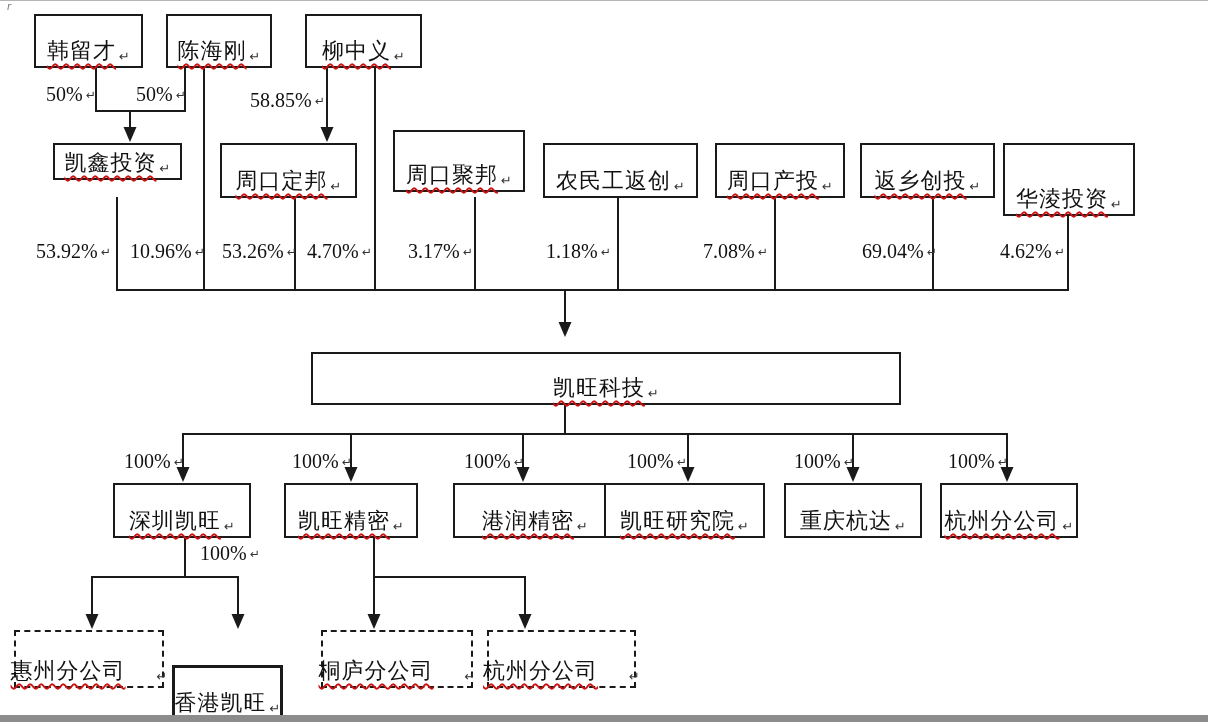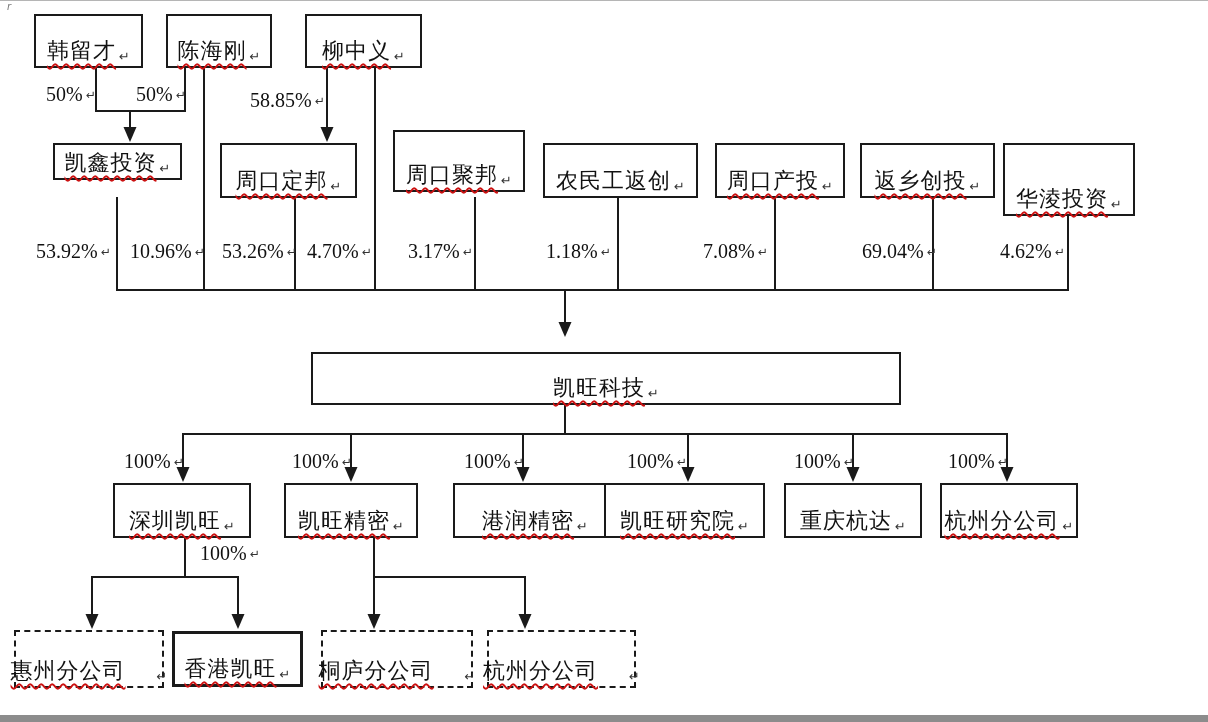--- a/index.html
+++ b/index.html
@@ -232,21 +232,21 @@
   </div>
 
   <div class="pct" style="left:200px;top:542px">
     <span>100%</span><span class="ret">↵</span>
   </div>
 
   <div class="box dashed" style="left:14px;top:630px;width:150px;height:58px">
     <span class="lbl u">惠州分公司</span>
       <span class="ret">↵</span>
   </div>
-  <div class="box thick" style="left:172px;top:631px;width:131px;height:56px">
+  <div class="box thick" style="left:172px;top:665px;width:111px;height:56px">
     <span class="lbl u">香港凯旺</span>
       <span class="ret">↵</span>
   </div>
   <div class="box dashed" style="left:321px;top:630px;width:152px;height:58px">
     <span class="lbl u">桐庐分公司</span>
       <span class="ret">↵</span>
   </div>
   <div class="box dashed" style="left:487px;top:630px;width:149px;height:58px">
     <span class="lbl u">杭州分公司</span>
       <span class="ret">↵</span>

